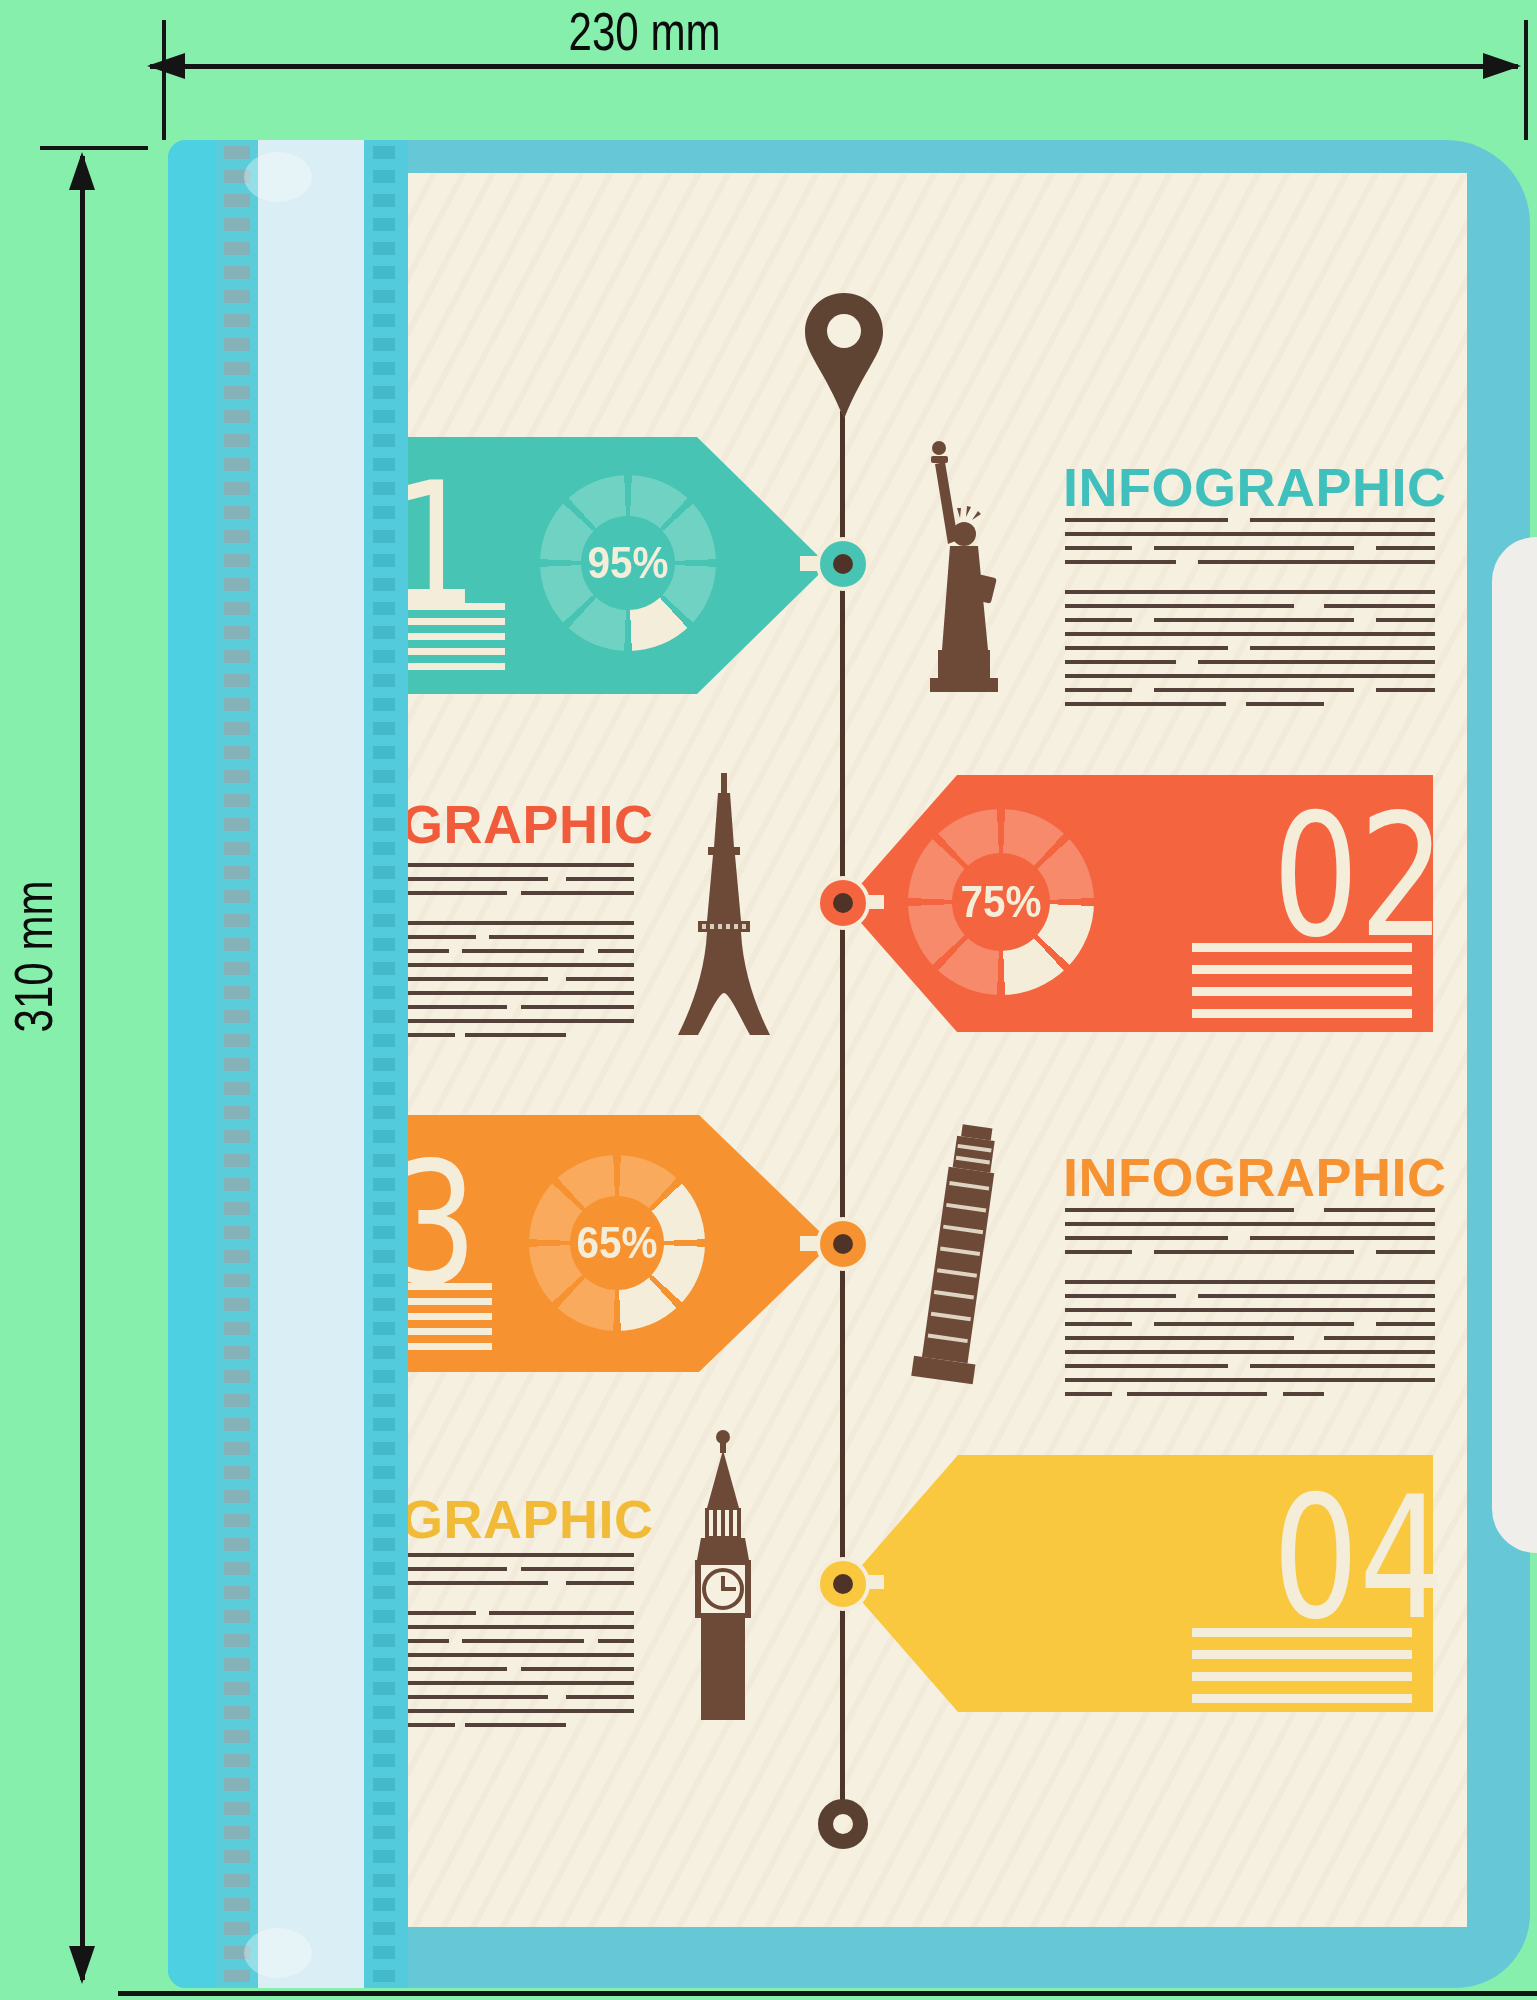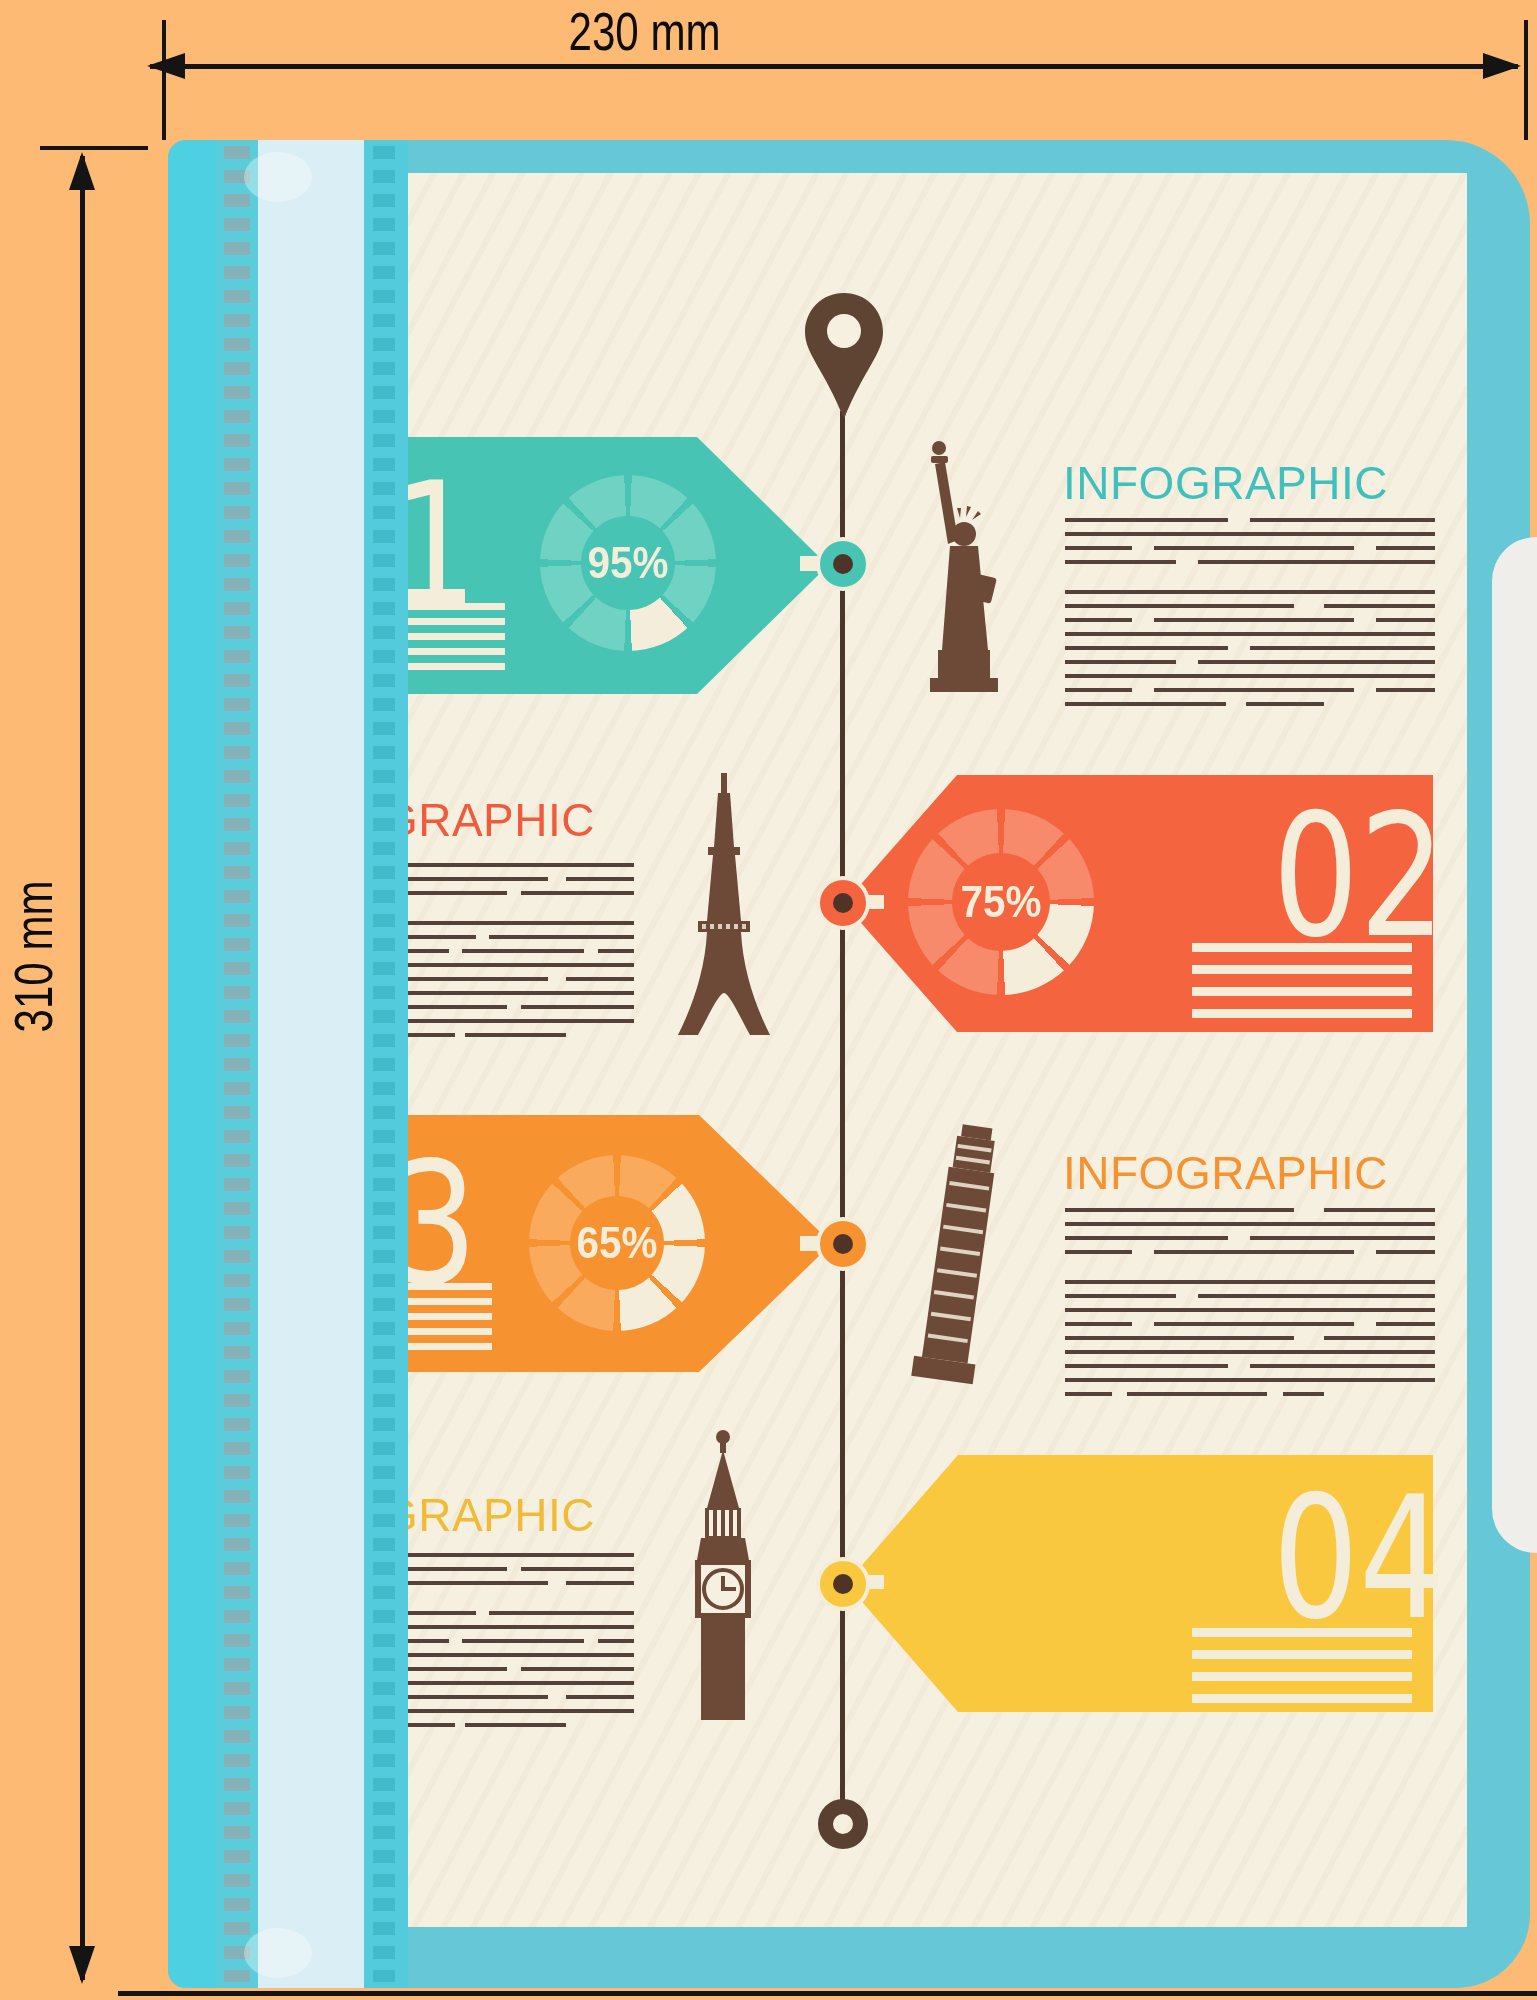--- a/index.html
+++ b/index.html
@@ -1,16 +1,16 @@
 <!DOCTYPE html>
 <html><head>
 <meta charset="utf-8">
 <style>
   html,body{margin:0;padding:0;background:#ffffff;}
-  .canvas{position:relative;width:1537px;height:2000px;background:#fdba74;overflow:hidden;
+  .canvas{position:relative;width:1537px;height:2000px;background:#86efac;overflow:hidden;
           font-family:"Liberation Sans", sans-serif;}
   .abs{position:absolute;}
 
   
   .dim-line{background:#141414;}
   .dimh-line{left:150px;top:64px;width:1368px;height:5px;}
   .dimh-line::before{content:"";position:absolute;left:-3px;top:-11px;
      border-top:13px solid transparent;border-bottom:13px solid transparent;border-right:38px solid #141414;}
   .dimh-line::after{content:"";position:absolute;right:-3px;top:-11px;
      border-top:13px solid transparent;border-bottom:13px solid transparent;border-left:38px solid #141414;}
@@ -112,21 +112,21 @@
   .nb4{left:448px;top:1402px;width:28px;height:14px;}
   .conn{width:46px;height:46px;border-radius:50%;border:4px solid #f3edda;
         display:flex;align-items:center;justify-content:center;}
   .conn::after{content:"";width:20px;height:20px;border-radius:50%;background:#4f3327;}
   .conn1{left:408px;top:364px;background:#47c4b4;}
   .conn2{left:408px;top:703px;background:#f4643e;}
   .conn3{left:408px;top:1044px;background:#f79231;}
   .conn4{left:408px;top:1384px;background:#f9c83f;}
 
   
-  .heading{font-size:46px;font-weight:400;letter-spacing:.5px;white-space:nowrap;}
+  .heading{font-size:54px;font-weight:700;letter-spacing:.5px;white-space:nowrap;}
   .head1{left:655px;top:283px;color:#3fc0bc;}
   .head2{left:-138px;top:620px;color:#f05b3b;}
   .head3{left:655px;top:973px;color:#f79231;}
   .head4{left:-138px;top:1315px;color:#f1bb38;}
 
   
   .para{}
   .pl{height:4px;background:#54423a;margin-bottom:10px;}
   .pl.a{background:linear-gradient(90deg,#54423a 0 44%,rgba(0,0,0,0) 44% 50%,#54423a 50% 100%);}
   .pl.b{background:linear-gradient(90deg,#54423a 0 18%,rgba(0,0,0,0) 18% 24%,#54423a 24% 78%,rgba(0,0,0,0) 78% 84%,#54423a 84% 100%);}

